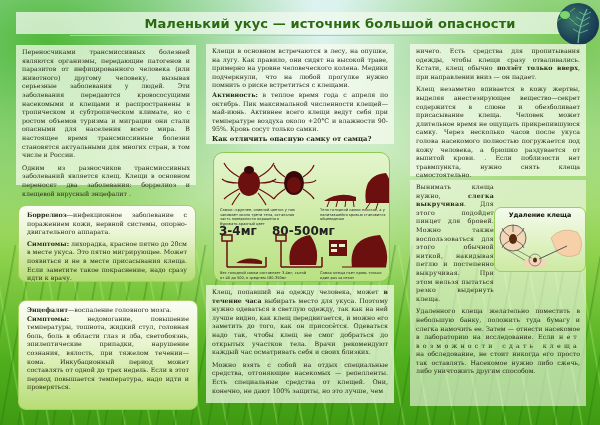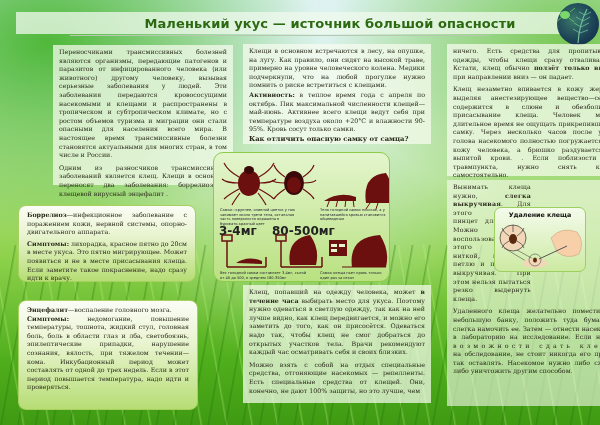--- a/index.html
+++ b/index.html
@@ -34,21 +34,21 @@
   .title-rule {
     position: absolute; left: 70px; top: 35px; width: 420px; height: 1px; background: #b8c8b0;
   }
   .logo {
     position: absolute; left: 557px; top: 3px; width: 42px; height: 42px; border-radius: 50%;
     background: radial-gradient(circle at 40% 40%, #3b7a6a 0%, #1b3f55 60%, #102a40 100%);
     overflow: hidden;
   }
   .col {
     position: absolute; background: rgba(248,252,240,0.72);
-    font-size: 6.3px; line-height: 8.6px; text-align: justify; padding: 3px 6px; margin-left: 37px;
+    font-size: 6.3px; line-height: 8.6px; text-align: justify; padding: 3px 6px;
   }
   .col p { margin-bottom: 4px; }
   .col b { font-weight: bold; }
   .col1 { left: 16px; top: 45px; width: 180px; height: 140px; }
   .col2 { left: 206px; top: 44px; width: 188px; height: 100px; }
   .col2b { left: 206px; top: 285px; width: 188px; height: 118px; }
   .col3 { left: 410px; top: 44px; width: 176px; height: 132px; }
   .col3b { left: 410px; top: 180px; width: 176px; height: 226px; background: rgba(248,252,240,0.60); }
   .box {
     position: absolute; border-radius: 8px;

